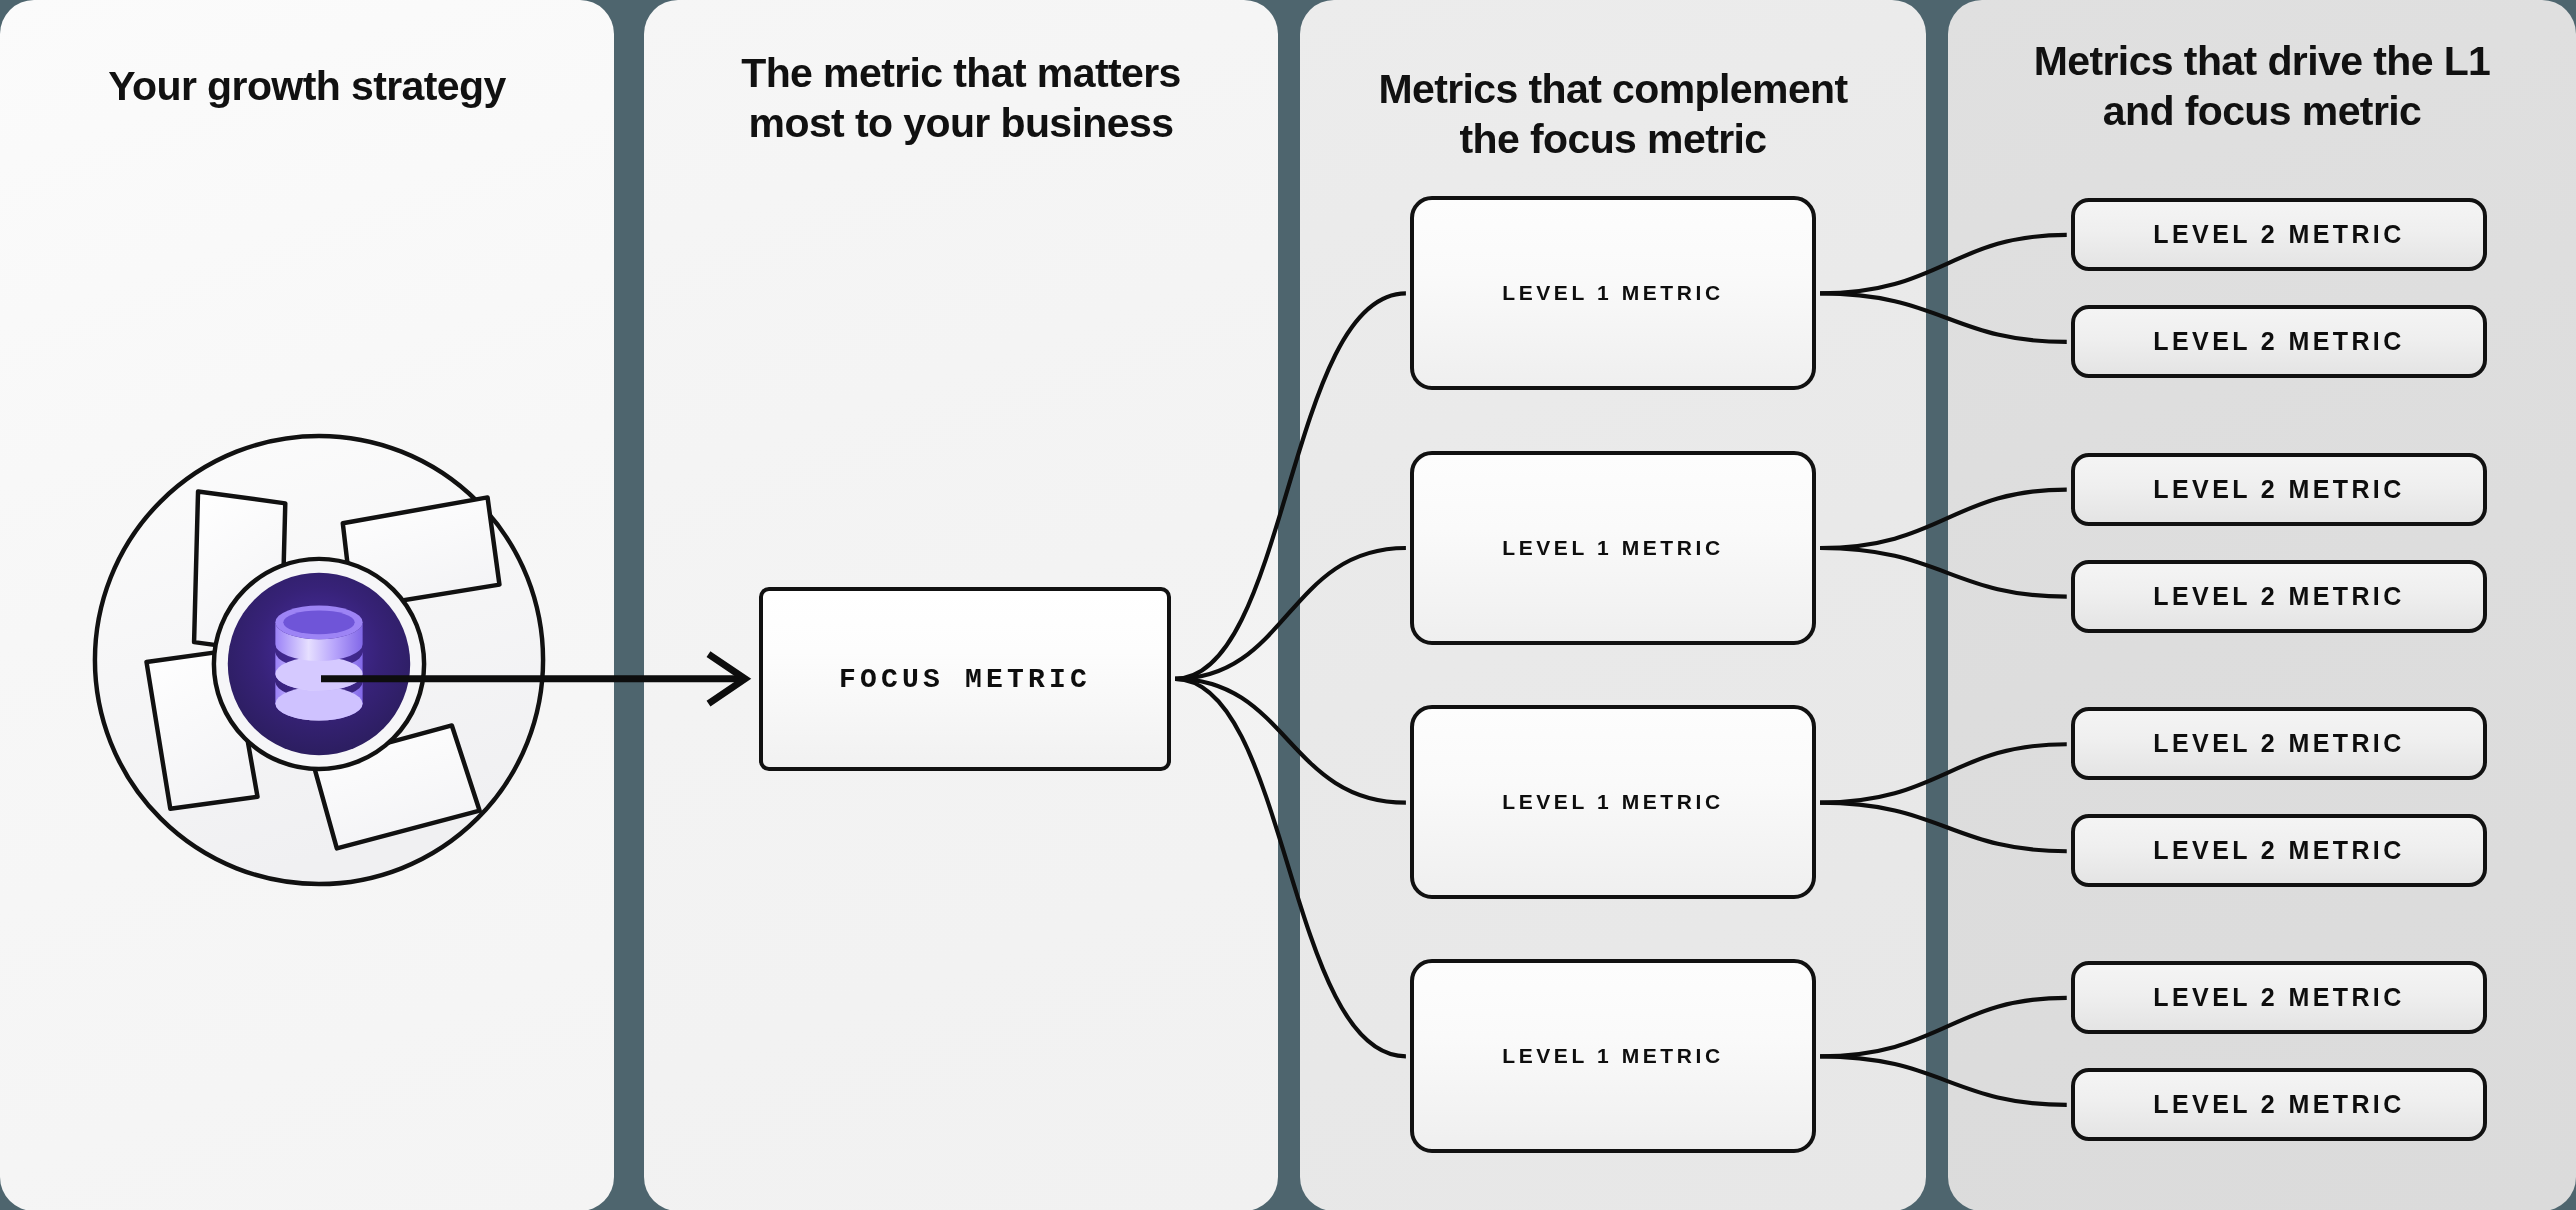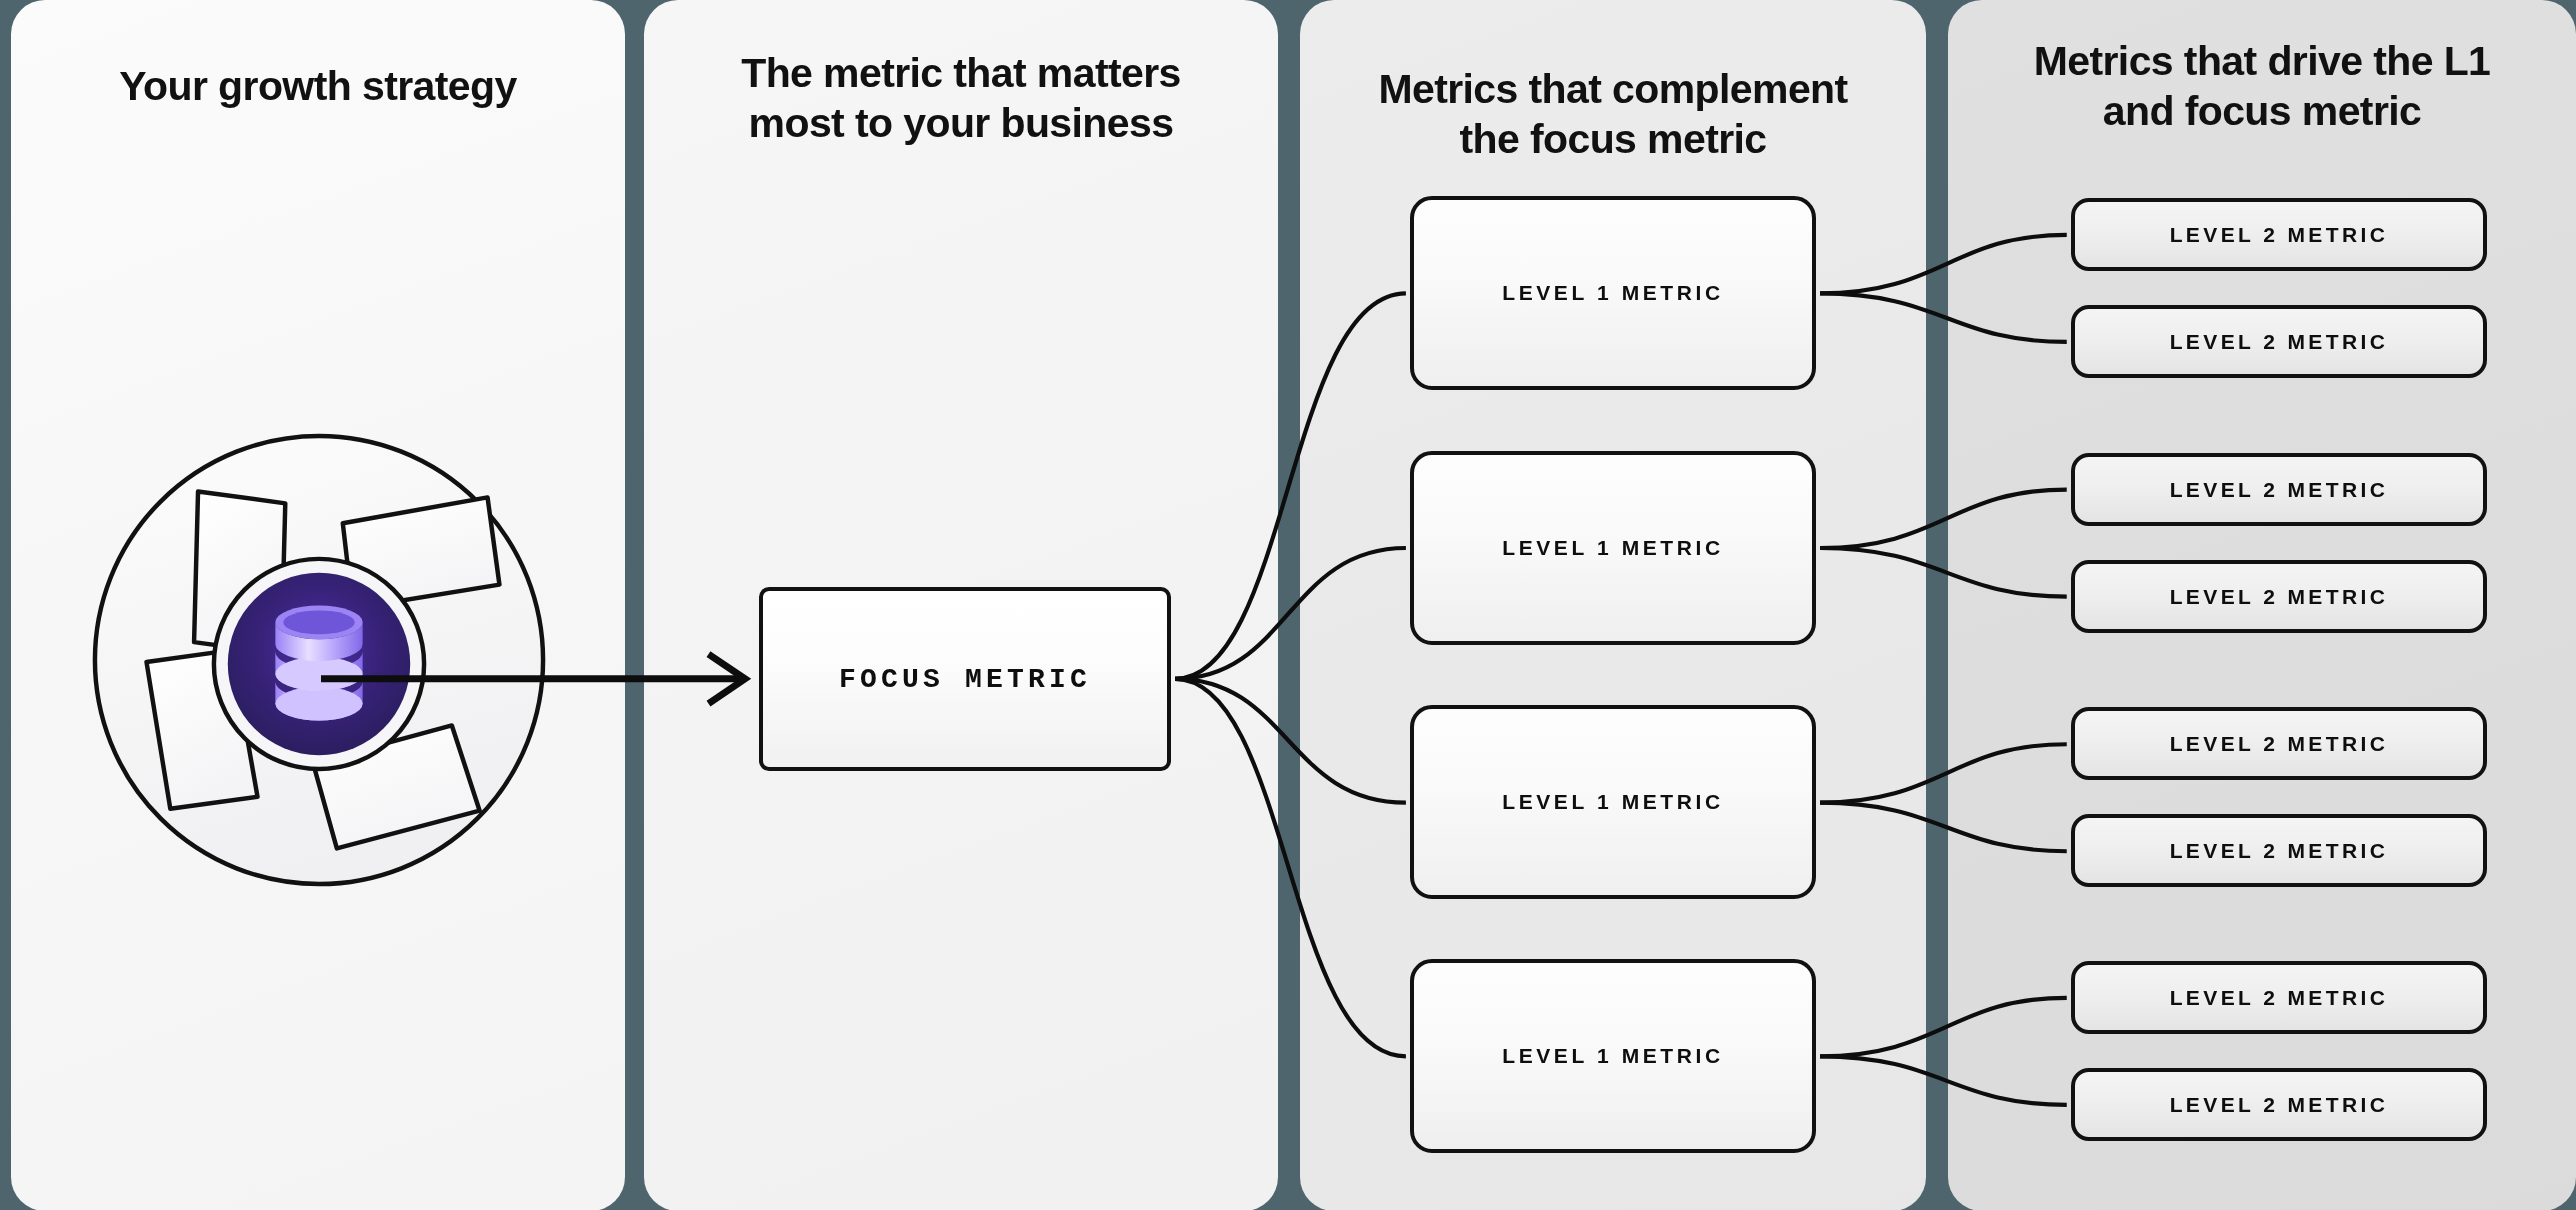--- a/index.html
+++ b/index.html
@@ -17,21 +17,21 @@
   }
 
   
   .panel {
     position: absolute;
     top: 0;
     height: 1211px;
     border-radius: 34px;
     overflow: hidden;
   }
-  #panel-1 { left: 11px;    width: 614px; background: linear-gradient(160deg,#fbfbfb 0%, #f7f7f7 45%, #f4f4f4 100%); }
+  #panel-1 { left: 0px;    width: 614px; background: linear-gradient(160deg,#fbfbfb 0%, #f7f7f7 45%, #f4f4f4 100%); }
   #panel-2 { left: 644px;  width: 634px; background: linear-gradient(160deg,#f6f6f6 0%, #f3f3f3 50%, #f1f1f1 100%); }
   #panel-3 { left= 0;      }
   #panel-3 { left: 1300px; width: 626px; background: linear-gradient(160deg,#ececec 0%, #e9e9e9 50%, #e7e7e7 100%); }
   #panel-4 { left: 1948px; width: 628px; background: linear-gradient(160deg,#e0e0e0 0%, #ddd 50%, #dbdbdb 100%); }
 
   .panel-title {
     position: absolute;
     left: 0;
     right: 0;
     text-align: center;
@@ -87,21 +87,21 @@
   }
   .node-l1 {
     border-radius: 22px;
     background: linear-gradient(180deg,#fdfdfd 0%, #fafafa 40%, #efefef 100%);
     font-size: 21px;
     letter-spacing: 3.6px;
   }
   .node-l2 {
     border-radius: 18px;
     background: linear-gradient(180deg,#f4f4f4 0%, #efefef 45%, #e4e4e4 100%);
-    font-size: 21px;
+    font-size: 25px;
     letter-spacing: 3.4px;
   }
 
   #focus-metric { left: 759px;  top: 587px;  width: 412px; height: 184px; font-family: Liberation Mono, monospace; }
 
   #l1-0 { left: 1410px; top: 196px;  width: 406px; height: 194px; }
   #l1-1 { left: 1410px; top: 451px;  width: 406px; height: 194px; }
   #l1-2 { left: 1410px; top: 705px;  width: 406px; height: 194px; }
   #l1-3 { left: 1410px; top: 959px;  width: 406px; height: 194px; }
 

